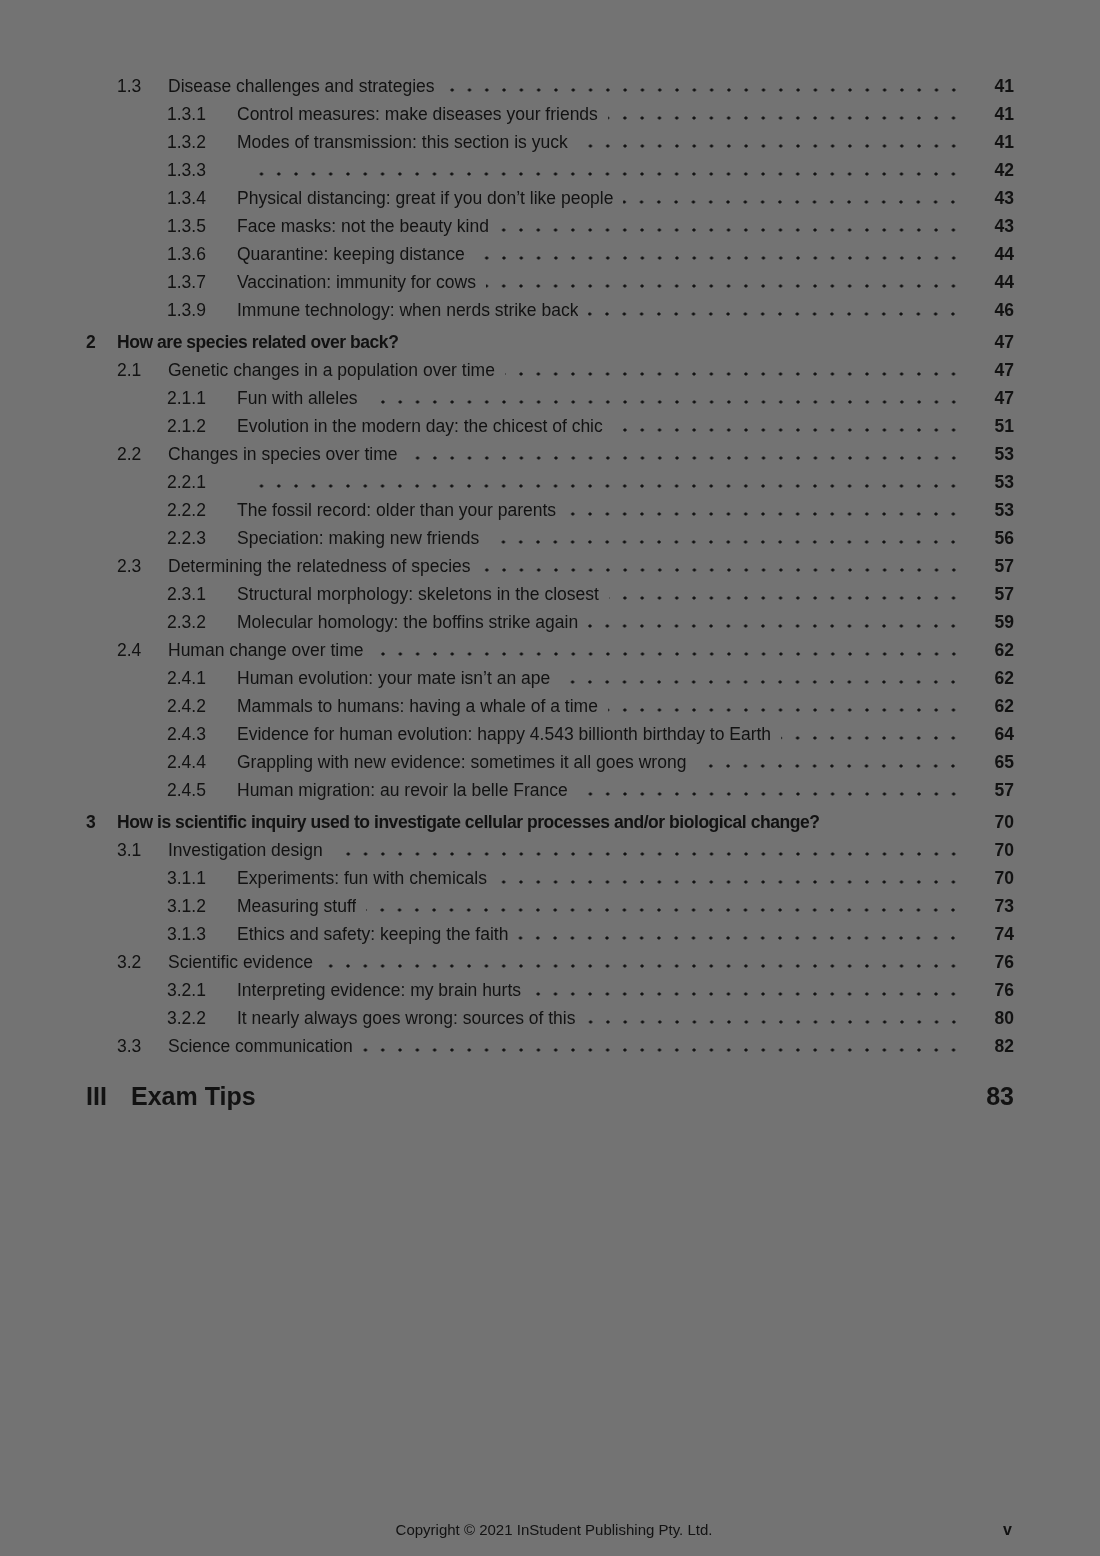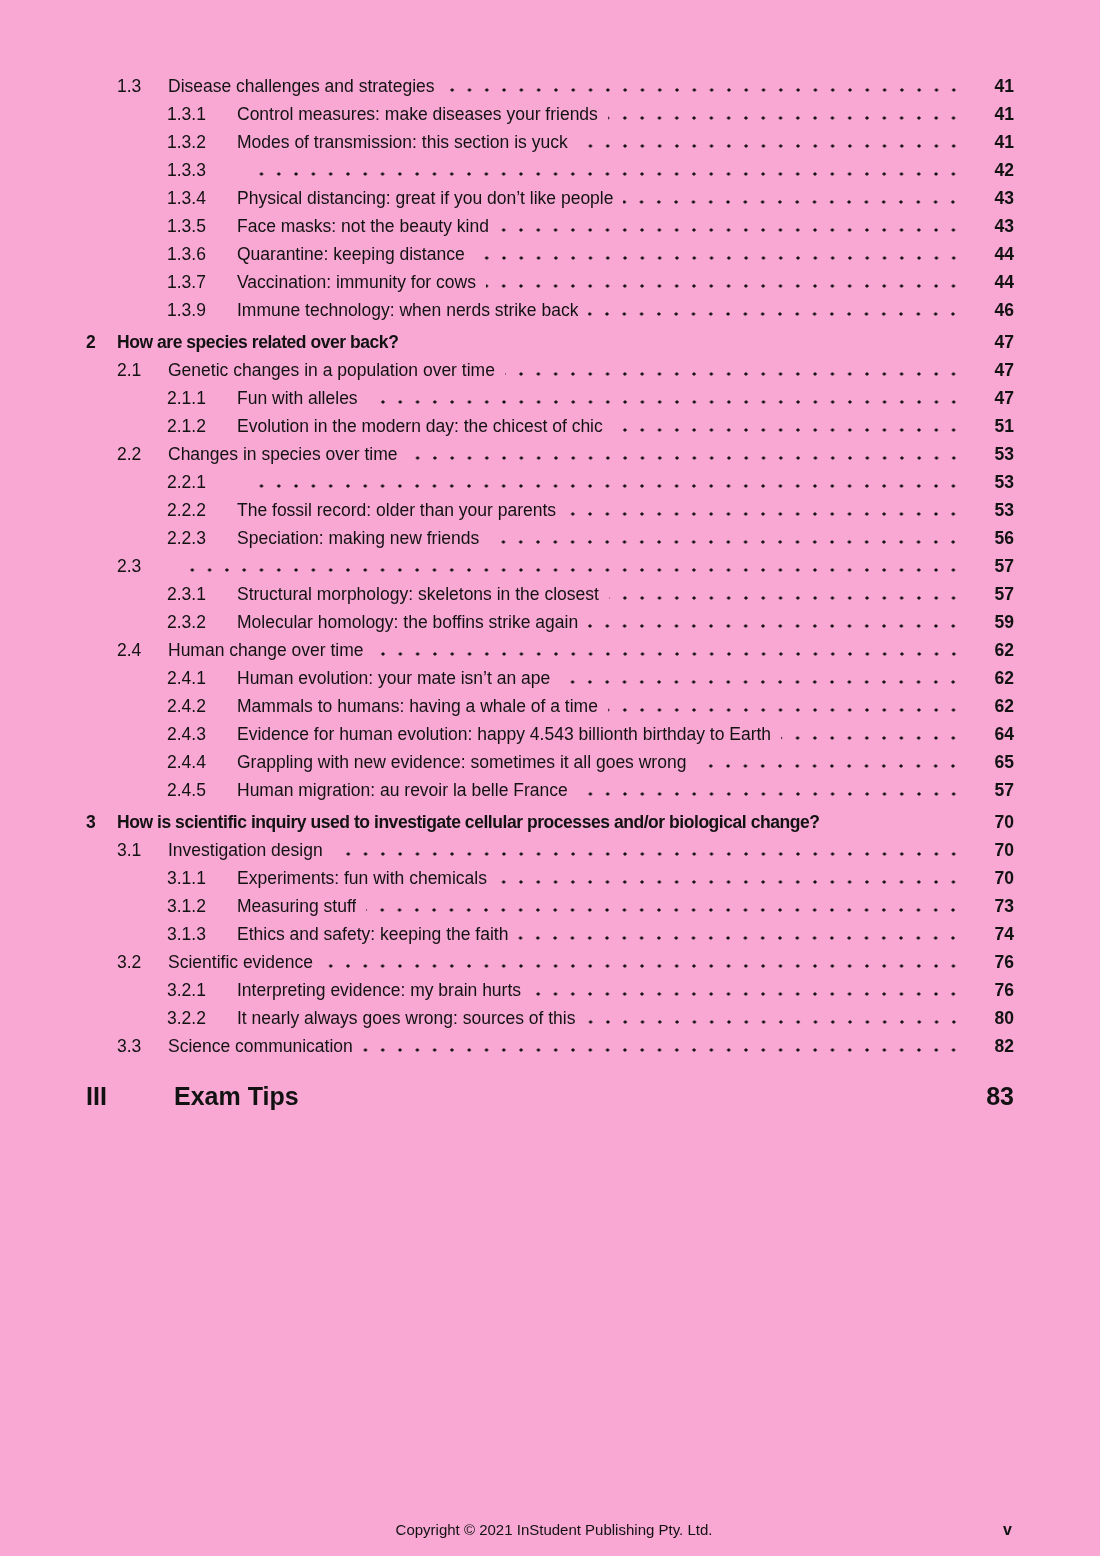--- a/index.html
+++ b/index.html
@@ -4,21 +4,21 @@
 <style>
   * { margin: 0; padding: 0; box-sizing: border-box; }
   html, body { background: #ffffff; }
   body {
     width: 1100px; height: 1556px;
     position: relative;
     font-family: "Liberation Sans", sans-serif;
     color: #121212;
     overflow: hidden;
   }
-  .page { position: absolute; inset: 0; background: #f9a8d4; }
+  .page { position: absolute; inset: 0; background: #737373; }
 
   .toc { position: absolute; left: 86px; right: 86px; top: 72px; }
 
   .row {
     display: flex;
     align-items: baseline;
     line-height: 28px;
     font-size: 17.5px;
     white-space: nowrap;
   }
@@ -33,21 +33,20 @@
 
   .chapter { font-weight: bold; margin-top: 4px; }
   .chapter .num { width: 31px; }
   .chapter .title { letter-spacing: -0.45px; }
 
   .part {
     font-weight: bold;
     margin-top: 20px;
     font-size: 25px;
     line-height: 32px;
-    gap: 43px;
   }
   .part .num { width: 45px; }
 
   .leader {
     flex: 1 1 auto;
     align-self: stretch;
     min-width: 8px;
     margin-left: 10px;
     margin-right: 14px;
     background-image: radial-gradient(circle, #121212 1.35px, rgba(0,0,0,0) 1.8px);
@@ -178,20 +177,21 @@
         <span class="pagenum">53</span>
       </div>
       <div class="row subsection">
         <span class="num">2.2.3</span>
         <span class="title">Speciation: making new friends</span>
         <span class="leader"></span>
         <span class="pagenum">56</span>
       </div>
       <div class="row section">
         <span class="num">2.3</span>
+        <span class="title">Determining the relatedness of species</span>
         <span class="leader"></span>
         <span class="pagenum">57</span>
       </div>
       <div class="row subsection">
         <span class="num">2.3.1</span>
         <span class="title">Structural morphology: skeletons in the closest</span>
         <span class="leader"></span>
         <span class="pagenum">57</span>
       </div>
       <div class="row subsection">

